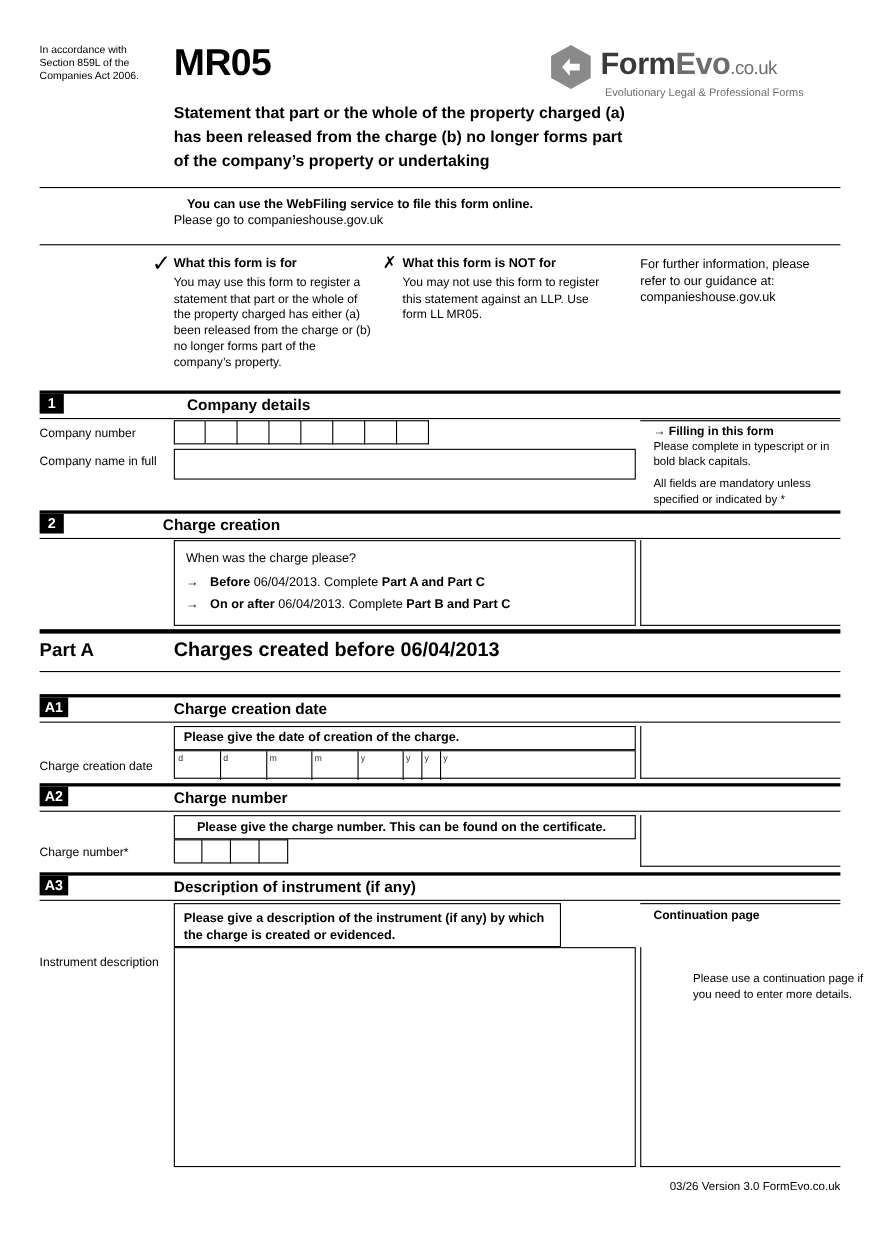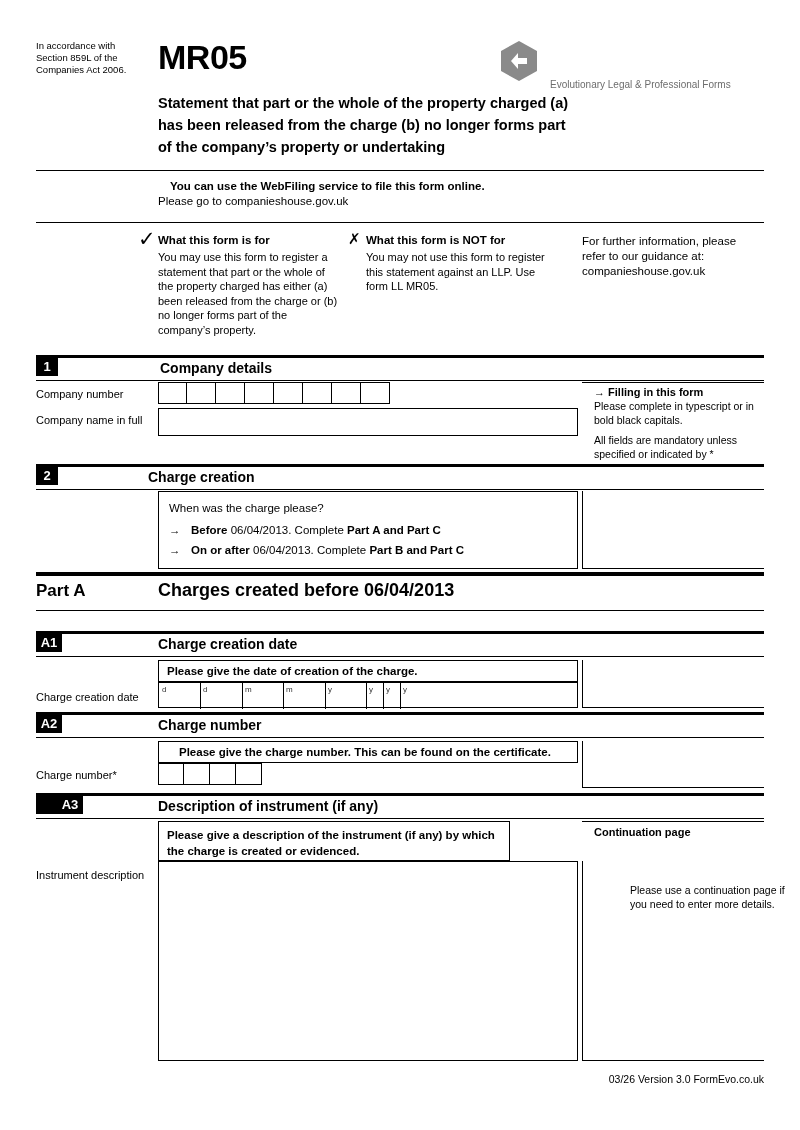--- a/index.html
+++ b/index.html
@@ -118,20 +118,21 @@
 
   <div class="abs" id="accordance">In accordance with Section 859L of the Companies Act 2006.</div>
   <div class="abs" id="form-code">MR05</div>
   <div class="abs" id="form-title">Statement that part or the whole of the property charged (a) has been released from the charge (b) no longer forms part of the company’s property or undertaking</div>
 
   <div class="abs" id="logo-wrap">
     <svg id="logo-mark" viewBox="0 0 42 42">
       <polygon points="21,1 39,11 39,31 21,41 3,31 3,11" fill="#8a8a8a"></polygon>
       <path d="M13 21 L20 13 L20 18 L29 18 L29 24 L20 24 L20 29 Z" fill="#ffffff"></path>
     </svg>
+    <div id="logo-text"><span class="dark">Form</span><span>Evo</span><span class="small">.co.uk</span></div>
     <div id="logo-sub">Evolutionary Legal &amp; Professional Forms</div>
   </div>
 
   <div class="rule" style="left:36px; top:170px; width:728px; height:1px;"></div>
   <div class="rule" style="left:36px; top:222px; width:728px; height:1px;"></div>
 
   <div class="abs" id="webfiling-line1">You can use the WebFiling service to file this form online.</div>
   <div class="abs" id="webfiling-line2">Please go to companieshouse.gov.uk</div>
 
   <div class="abs" id="tick-mark">✓</div>
@@ -139,21 +140,21 @@
   <div class="abs col-body" id="for-body">You may use this form to register a statement that part or the whole of the property charged has either (a) been released from the charge or (b) no longer forms part of the company’s property.</div>
 
   <div class="abs" id="cross-mark">✗</div>
   <div class="abs col-head" id="notfor-head">What this form is NOT for</div>
   <div class="abs col-body" id="notfor-body">You may not use this form to register this statement against an LLP. Use form LL MR05.</div>
 
   <div class="abs" id="further-body">For further information, please refer to our guidance at: companieshouse.gov.uk</div>
 
   <div class="rule" style="left:36px; top:355px; width:728px; height:3px;"></div>
   <div class="abs sec-num" style="left:36px; top:358px;">1</div>
-  <div class="abs sec-title" style="left:160px; top:360px;text-align:center;">Company details</div>
+  <div class="abs sec-title" style="left:170px; top:360px;text-align:center;">Company details</div>
   <div class="rule" style="left:36px; top:380px; width:728px; height:1px;"></div>
 
   <div class="abs fld-label" style="left:36px; top:388px;">Company number</div>
   <div class="cellgrid" style="left:158px; top:382px;">
     <div class="cell"></div>
     <div class="cell"></div>
     <div class="cell"></div>
     <div class="cell"></div>
     <div class="cell"></div>
     <div class="cell"></div>
@@ -242,21 +243,21 @@
   <div class="cellgrid" style="left:158px; top:763px;">
     <div class="cell" style="width:26px;"></div>
     <div class="cell" style="width:26px;"></div>
     <div class="cell" style="width:26px;"></div>
     <div class="cell" style="width:26px;"></div>
   </div>
   <div class="rule" style="left:582px; top:741px; width:1px; height:47px;"></div>
   <div class="rule" style="left:582px; top:787px; width:182px; height:1px;"></div>
 
   <div class="rule" style="left:36px; top:793px; width:728px; height:3px;"></div>
-  <div class="abs sec-num" style="left:36px; top:796px; width:26px;padding-left:21px;">A3</div>
+  <div class="abs sec-num" style="left:36px; top:796px; width:26px;">A3</div>
   <div class="abs sec-title" style="left:158px; top:798px;">Description of instrument (if any)</div>
   <div class="rule" style="left:36px; top:818px; width:728px; height:1px;"></div>
 
   <div class="fld" style="left:158px; top:821px; width:352px; height:40px;">
     <div style="font-size:11.5px; font-weight:bold; padding:5px 8px; line-height:16px;">Please give a description of the instrument (if any) by which the charge is created or evidenced.</div>
   </div>
   <div class="abs fld-label" style="left:36px; top:869px;">Instrument description</div>
   <div class="fld" style="left:158px; top:861px; width:420px; height:200px;"></div>
 
   <div class="rule" style="left:582px; top:821px; width:182px; height:1px;"></div>

